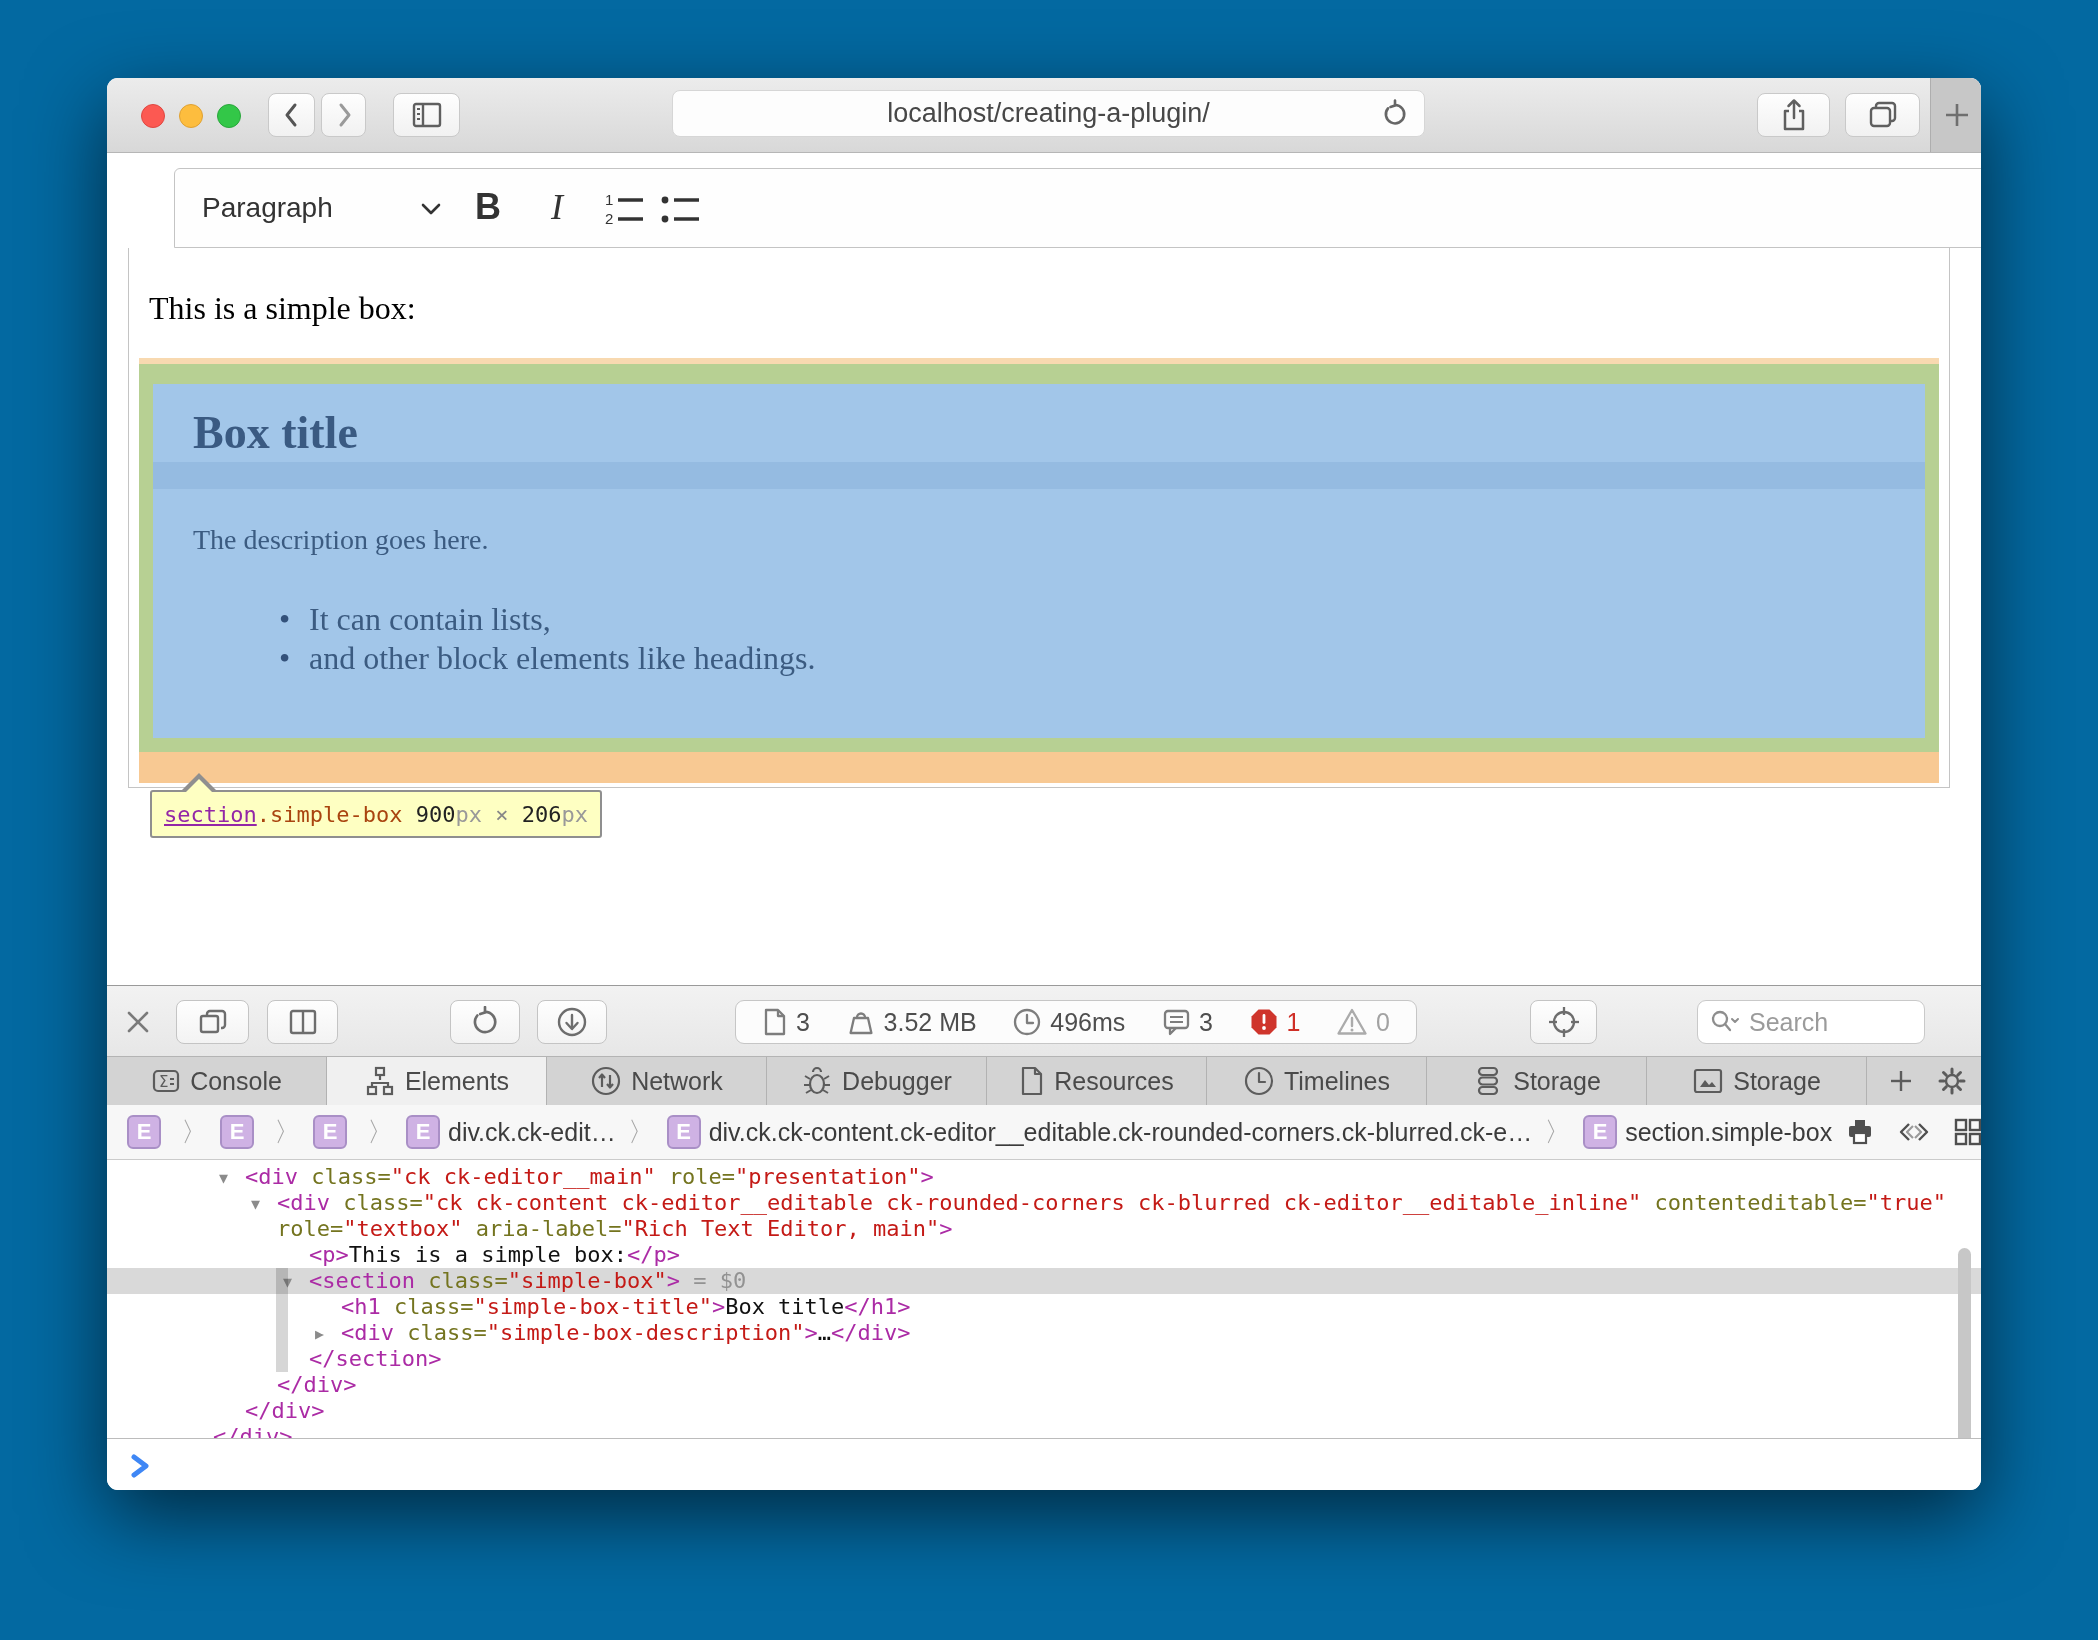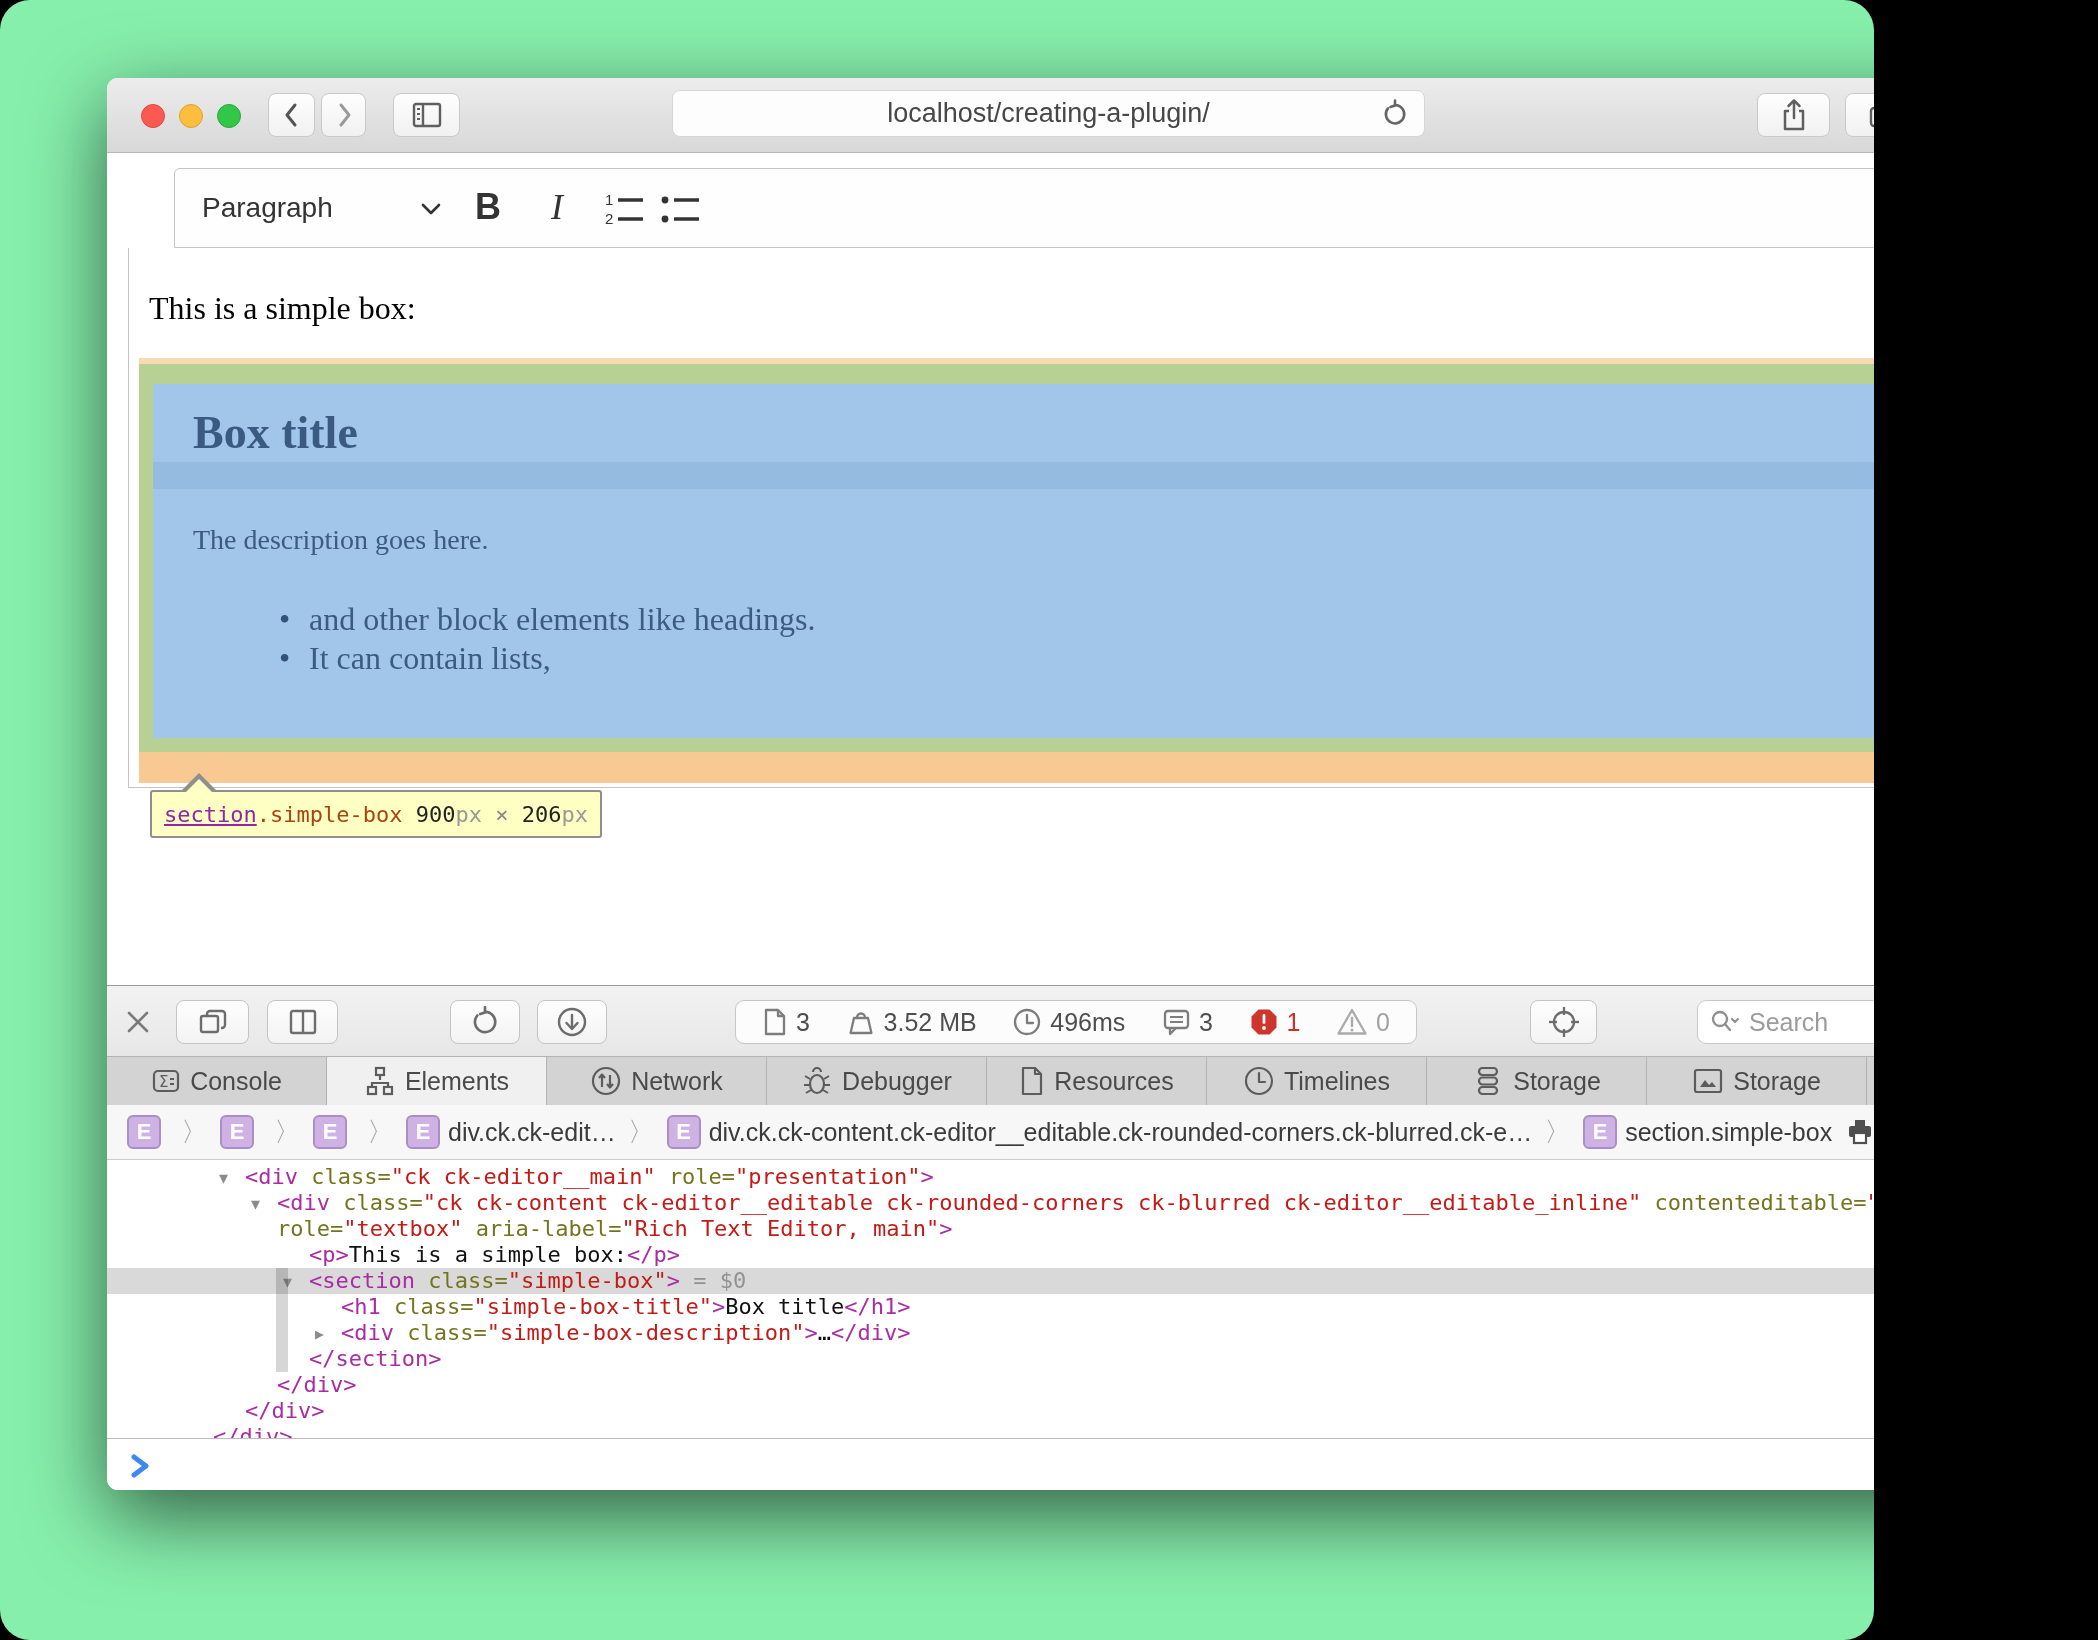--- a/index.html
+++ b/index.html
@@ -1,17 +1,17 @@
 <!DOCTYPE html>
 <html><head>
 <meta charset="utf-8">
 <style>
   html,body{margin:0;padding:0;background:#000;}
-  .stage{position:relative;width:1874px;height:1640px;background:#86efac;overflow:hidden;
-         font-family:"Liberation Sans",sans-serif;border-radius:30px;}
+  .stage{position:relative;width:2098px;height:1640px;background:#0369a1;overflow:hidden;
+         font-family:"Liberation Sans",sans-serif;}
   .window{position:absolute;left:107px;top:78px;width:1874px;height:1412px;background:#fff;
           border-radius:11px;overflow:hidden;box-shadow:0 26px 80px rgba(0,0,0,.6);}
 
   
   .titlebar{position:absolute;left:0;top:0;right:0;height:74px;
             background:linear-gradient(#ececec,#d8d8d8);border-bottom:1px solid #b6b6b6;}
   .tl{position:absolute;top:26px;width:22px;height:22px;border-radius:50%;}
   .tl.red{left:34px;background:#fc5952;border:1px solid #df4741;}
   .tl.yellow{left:72px;background:#fdbd3e;border:1px solid #dfa133;}
   .tl.green{left:110px;background:#33c748;border:1px solid #2aa63c;}
@@ -237,22 +237,22 @@
 
     <div class="hl-margin-top" style="background: rgb(248, 217, 176);"></div>
     <div class="hl-padding" style="background: rgb(183, 208, 147);"></div>
     <div class="hl-content" style="background: rgb(162, 198, 233);"></div>
     <div class="hl-band"></div>
     <div class="hl-margin-bottom" style="background: rgb(248, 201, 147);"></div>
 
     <div class="box-title">Box title</div>
     <div class="box-desc">The description goes here.</div>
     <ul class="box-list">
+      <li>It can contain lists,</li>
       <li>and other block elements like headings.</li>
-      <li>It can contain lists,</li>
     </ul>
   </div>
 
   <div class="tooltip">
     <div class="tip-arrow-o"></div>
     <div class="tip-arrow-i"></div>
     <span class="tt-tag">section</span><span class="tt-class">.simple-box</span><span> </span><span class="tt-num">900</span><span class="tt-unit">px</span><span class="tt-x"> × </span><span class="tt-num">206</span><span class="tt-unit">px</span>
   </div>
 
   <div class="dt-toolbar">

